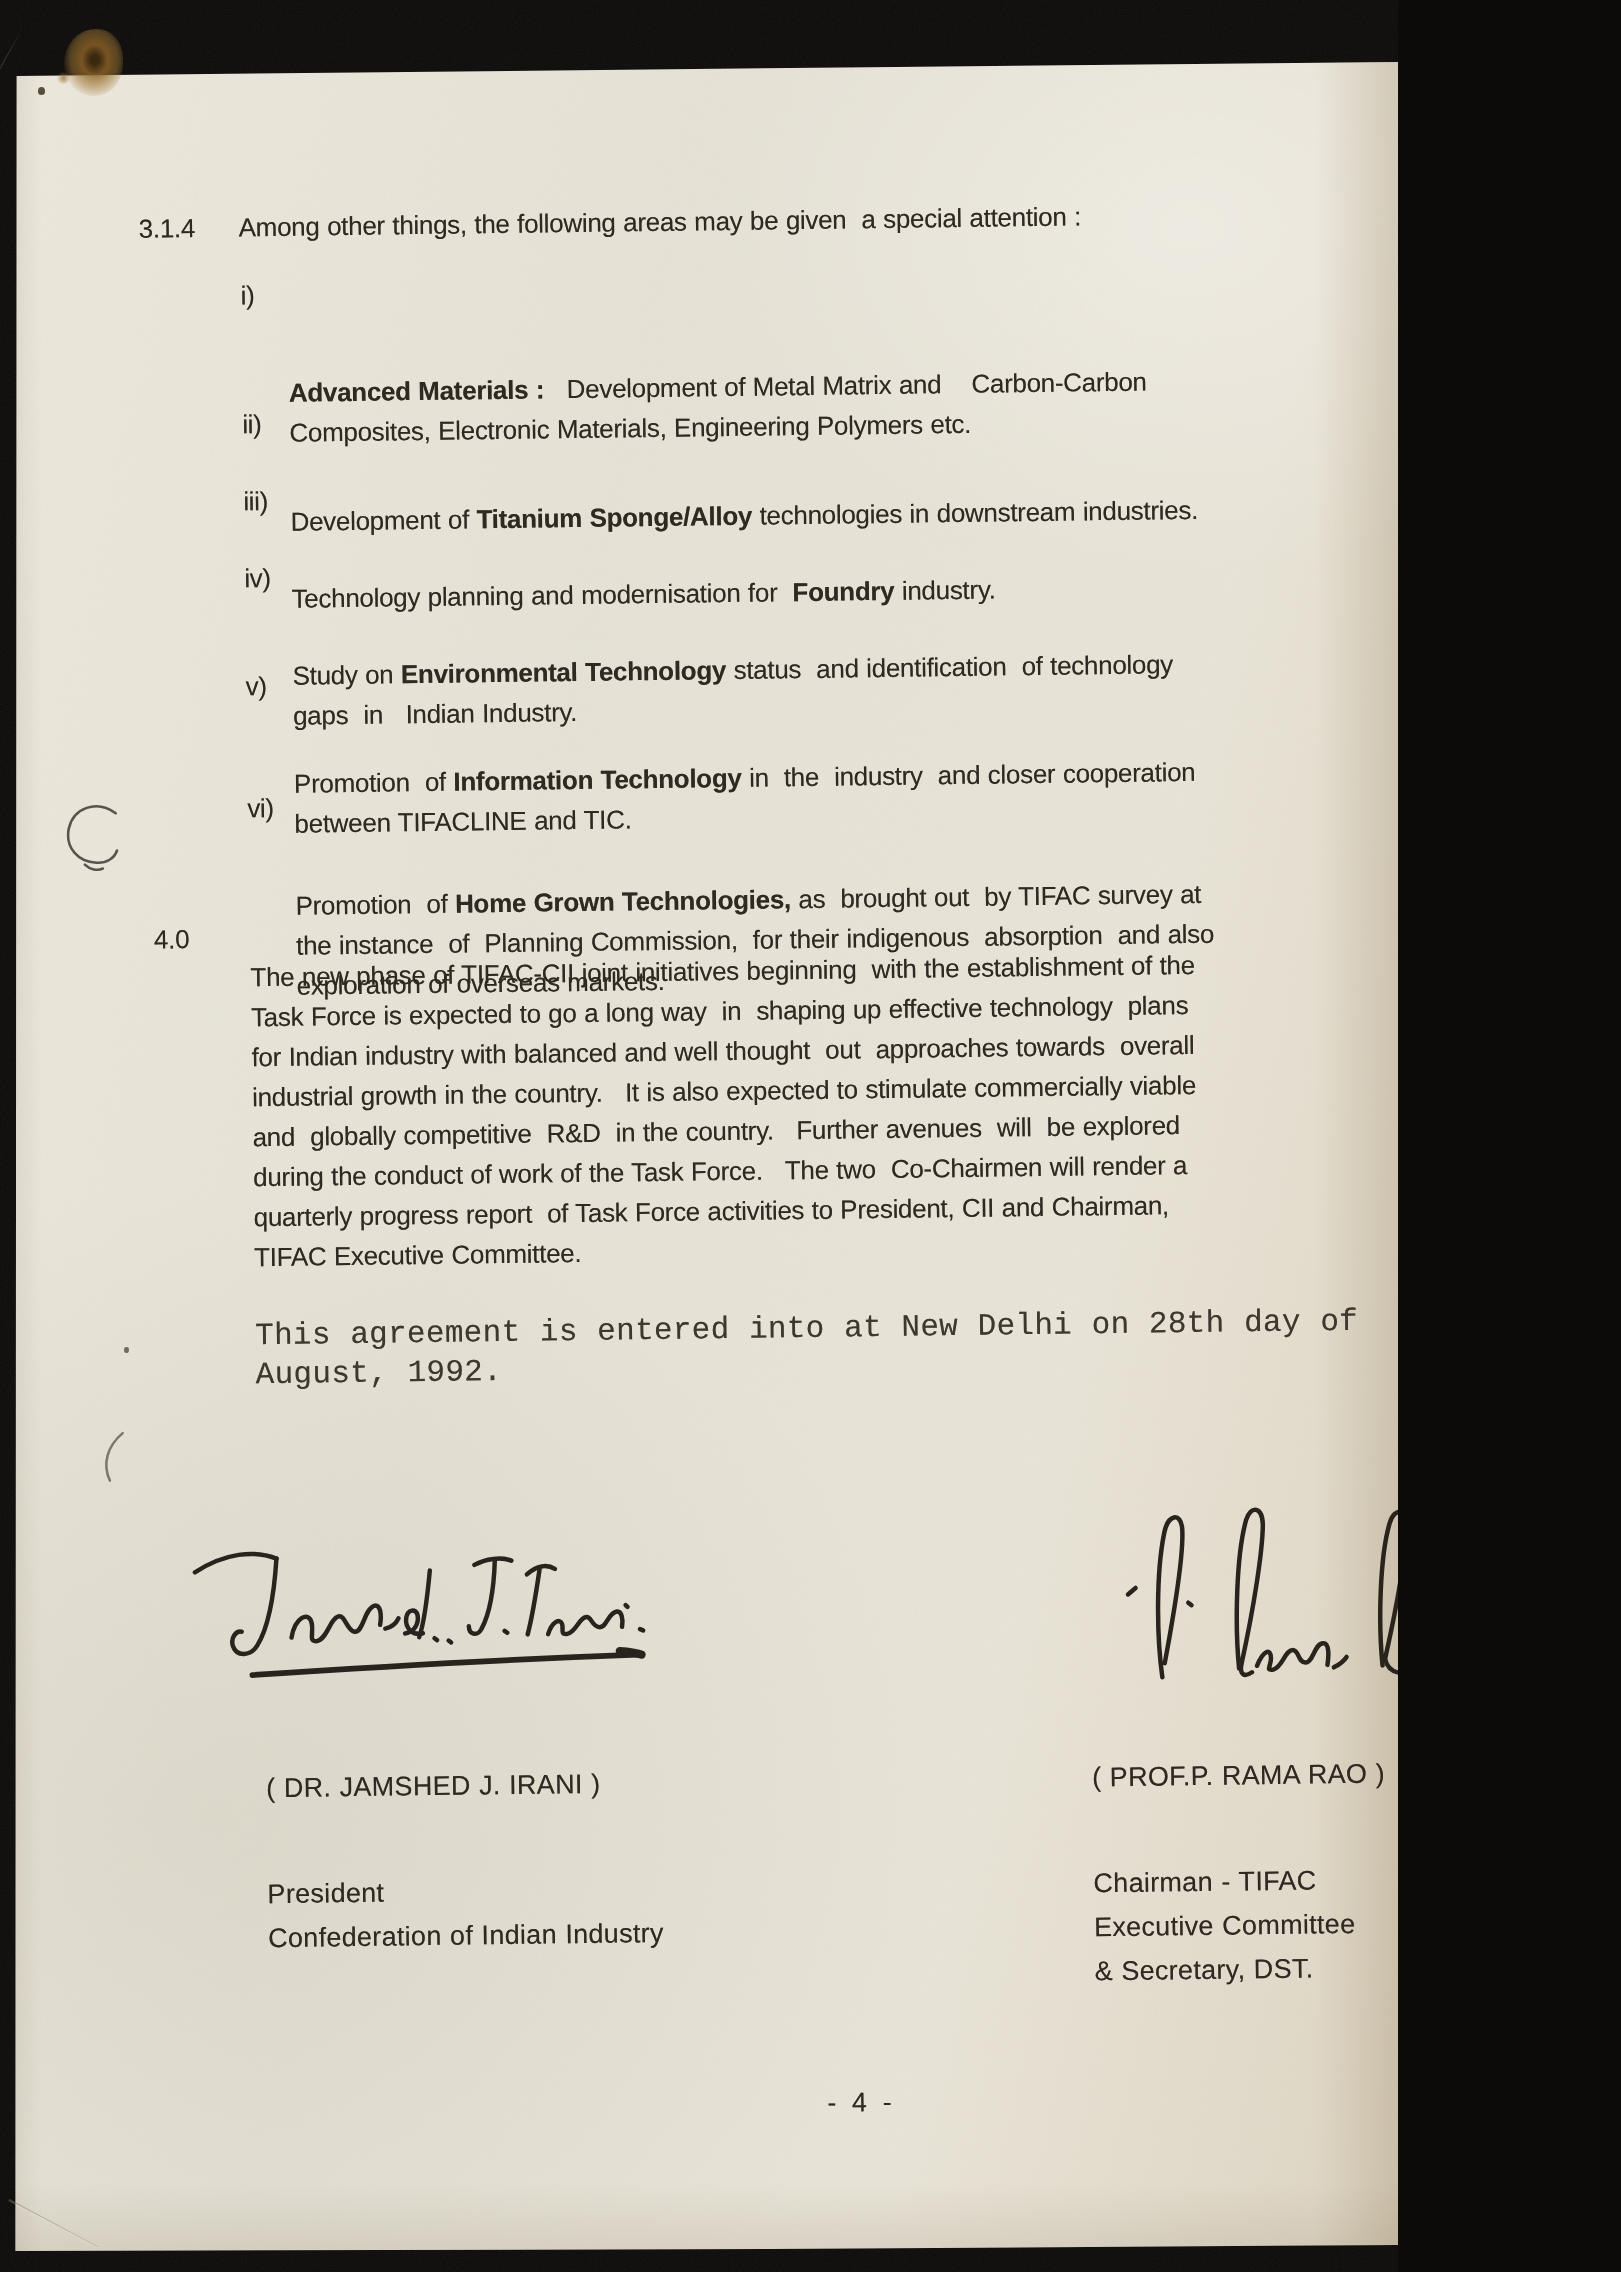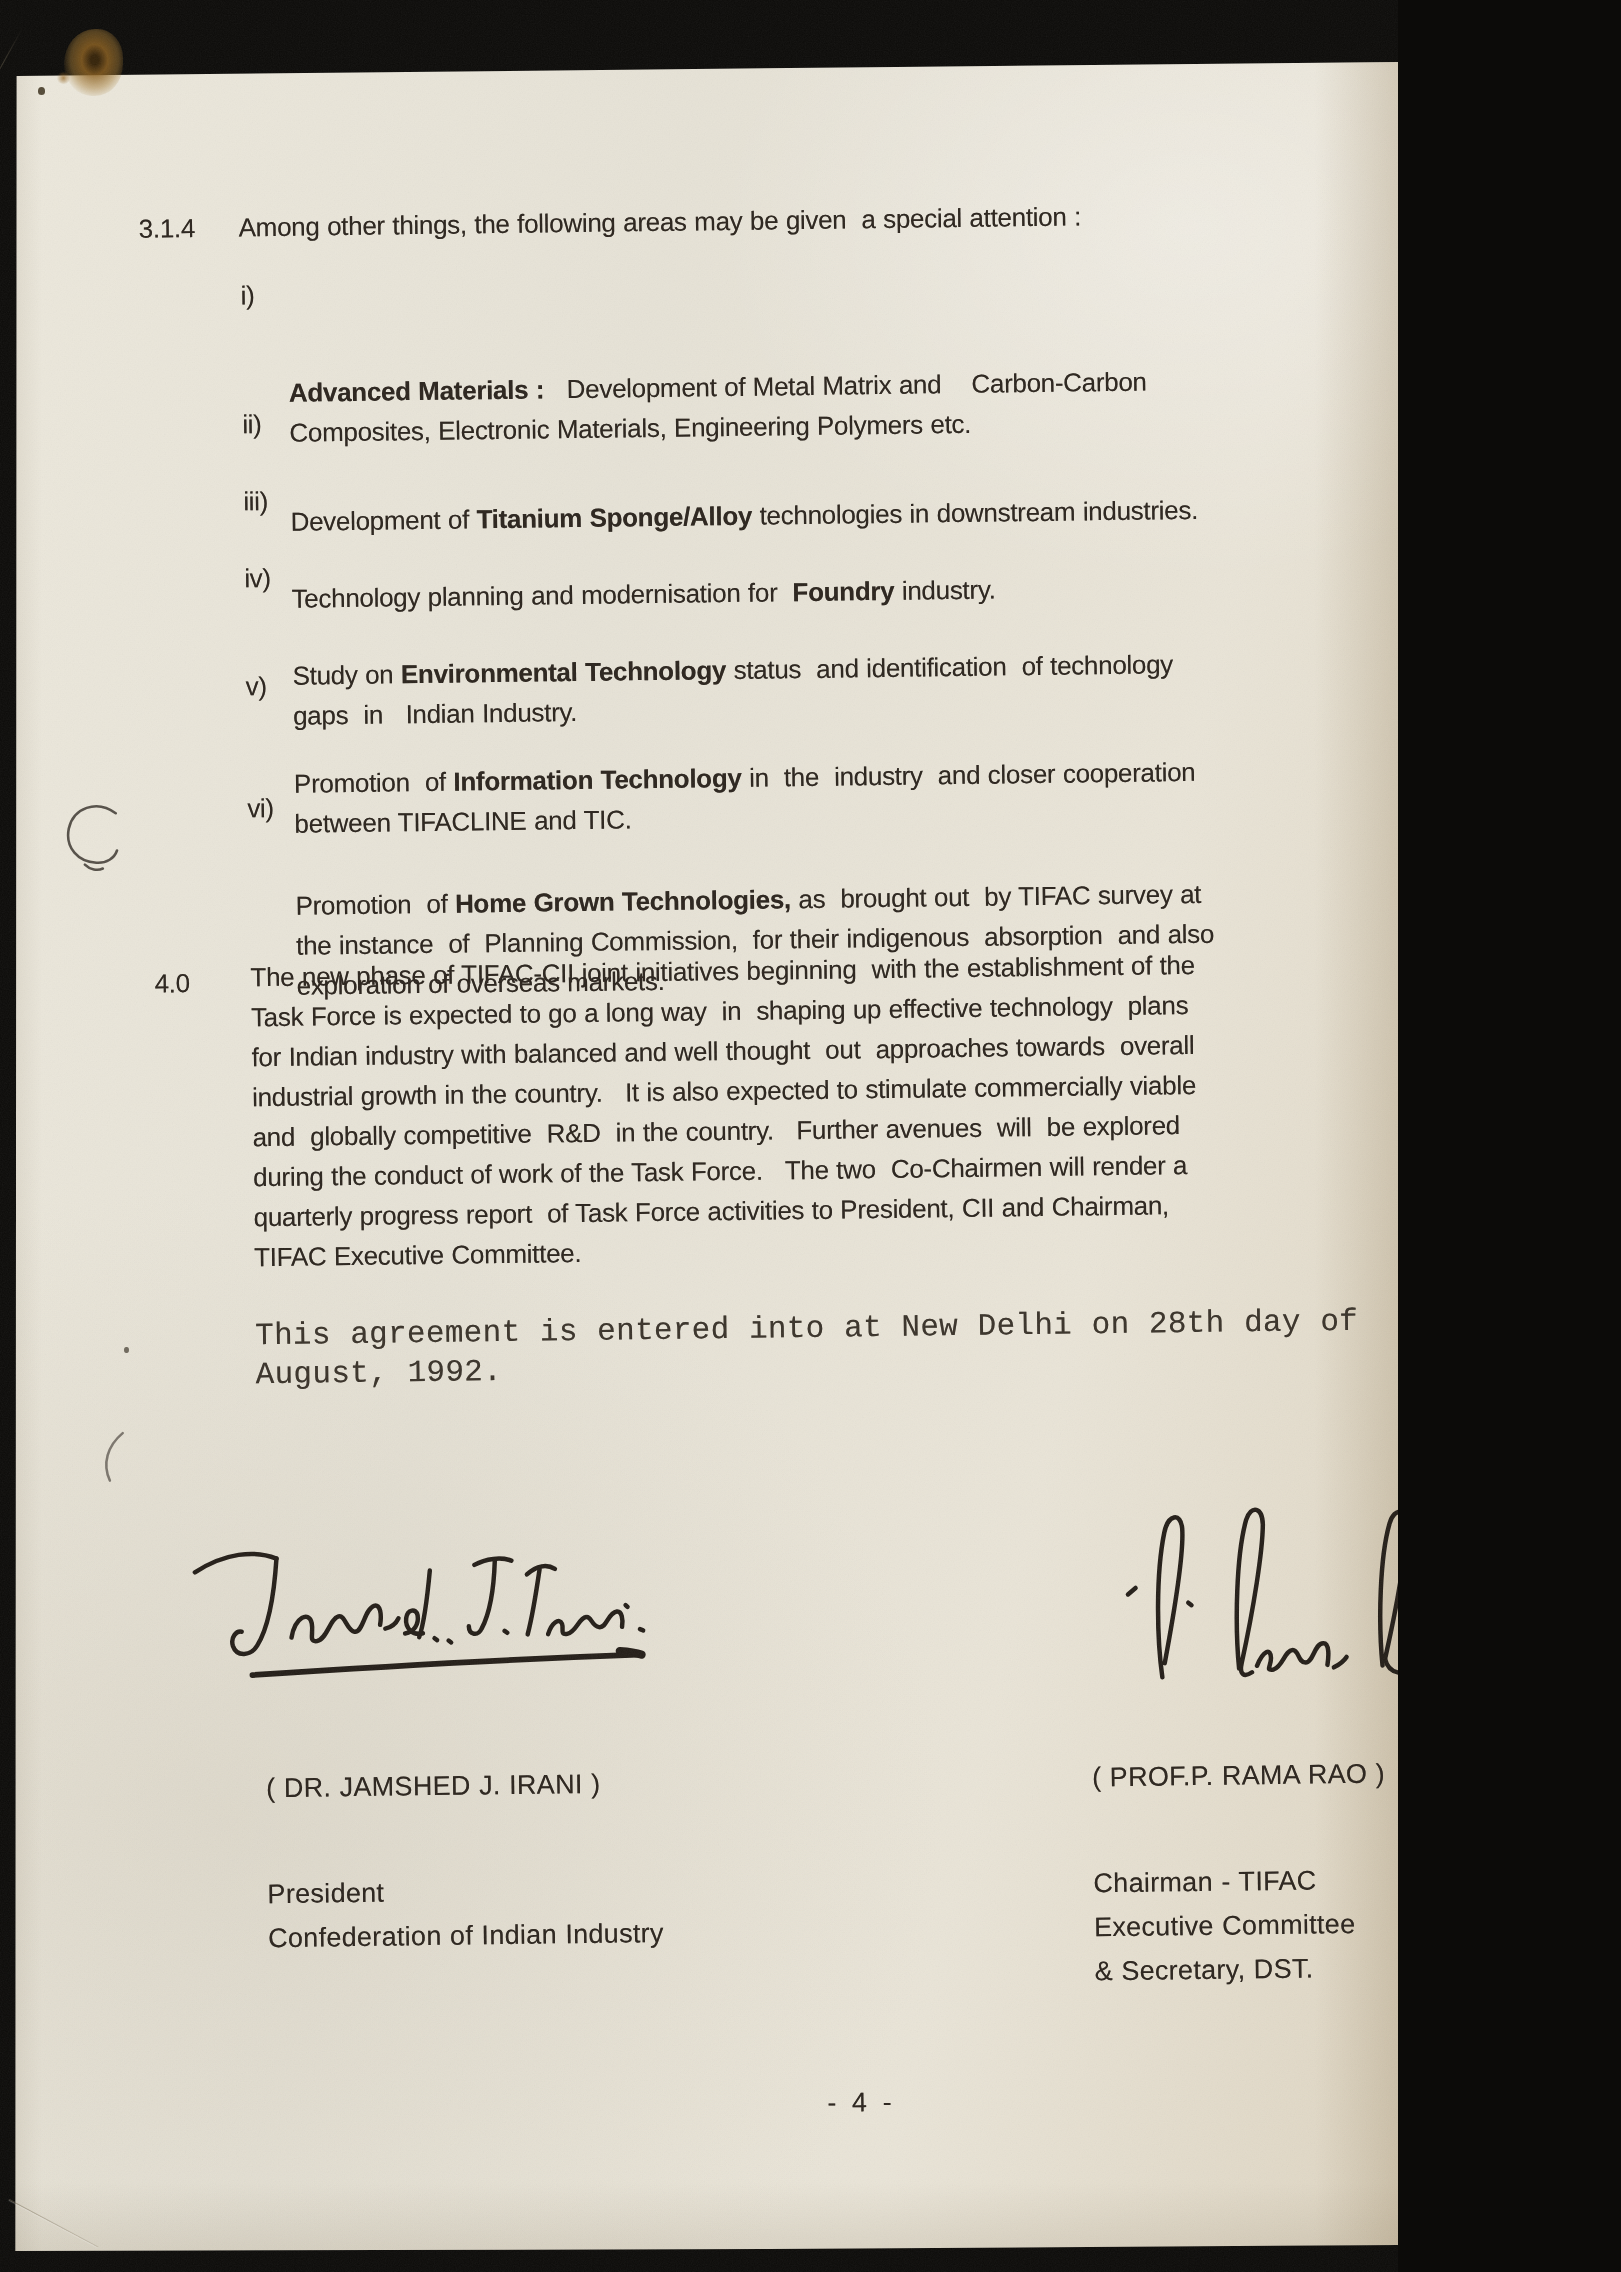--- a/index.html
+++ b/index.html
@@ -109,21 +109,21 @@
     </div>
     <div class="item t" style="top:664px">
       <span class="inum">v)</span>
       <div class="ilines"><div class="tline"><span>Promotion  of </span><span class="b">Information Technology</span><span> in  the  industry  and closer cooperation</span></div><div class="tline"><span>between TIFACLINE and TIC.</span></div></div>
     </div>
     <div class="item t" style="top:786px">
       <span class="inum">vi)</span>
       <div class="ilines"><div class="tline"><span>Promotion  of </span><span class="b">Home Grown Technologies,</span><span> as  brought out  by TIFAC survey at</span></div><div class="tline"><span>the instance  of  Planning Commission,  for their indigenous  absorption  and also</span></div><div class="tline"><span>exploration of overseas markets.</span></div></div>
     </div>
 
-    <div class="t" style="left:156px;top:960px">4.0</div>
+    <div class="t" style="left:156px;top:916px">4.0</div>
     <div class="t" style="left:252px;top:950px"><div class="tline">The new phase of TIFAC-CII joint initiatives beginning  with the establishment of the</div><div class="tline">Task Force is expected to go a long way  in  shaping up effective technology  plans</div><div class="tline">for Indian industry with balanced and well thought  out  approaches towards  overall</div><div class="tline">industrial growth in the country.   It is also expected to stimulate commercially viable</div><div class="tline">and  globally competitive  R&amp;D  in the country.   Further avenues  will  be explored</div><div class="tline">during the conduct of work of the Task Force.   The two  Co-Chairmen will render a</div><div class="tline">quarterly progress report  of Task Force activities to President, CII and Chairman,</div><div class="tline">TIFAC Executive Committee.</div></div>
 
     <div class="t typed" style="left:252px;top:1309px"><div class="tline">This agreement is entered into at New Delhi on 28th day of</div><div class="tline">August, 1992.</div></div>
 
     <svg class="sig" style="left:183px;top:1526px" width="467" height="150" viewBox="0 0 730 235">
       <g stroke-width="7">
         <path d="M8,60 C55,30 102,26 136,40"></path>
         <path d="M136,40 C132,92 122,148 104,176 C94,192 72,194 66,176 C62,162 72,152 80,154"></path>
         <path d="M158,164 C164,132 186,122 190,142 C193,158 184,172 198,170 C214,167 218,136 232,132 C242,129 244,152 256,156 C270,160 272,122 288,116 C298,113 300,130 297,146"></path>
         <path d="M305,152 C315,150 322,144 326,136"></path>

